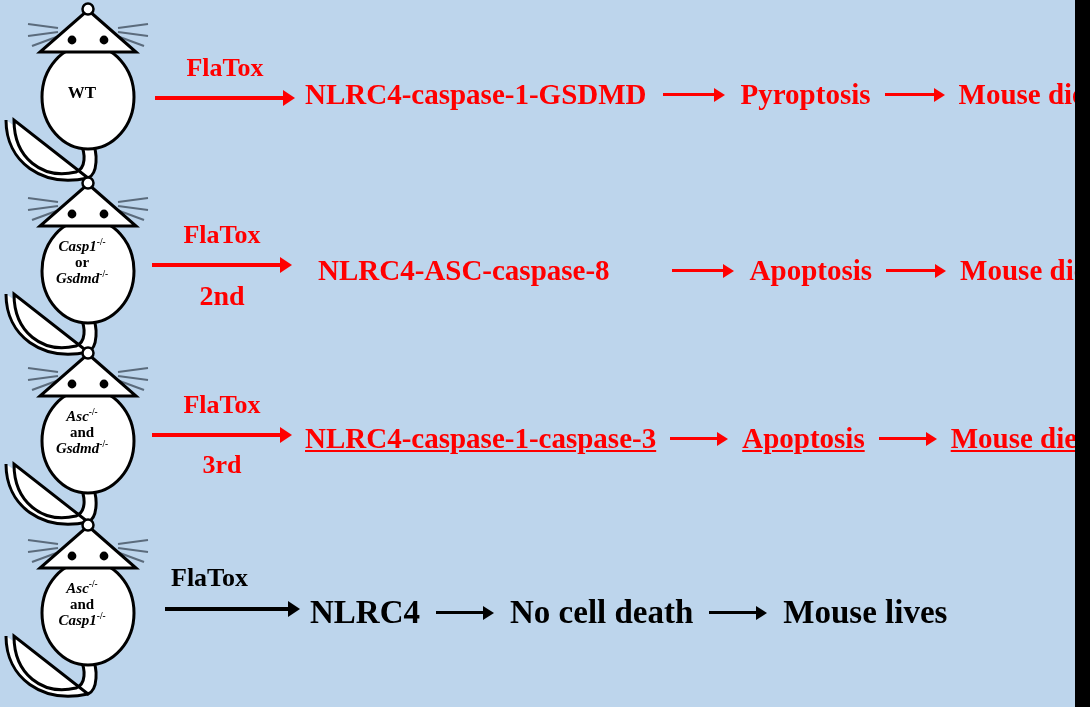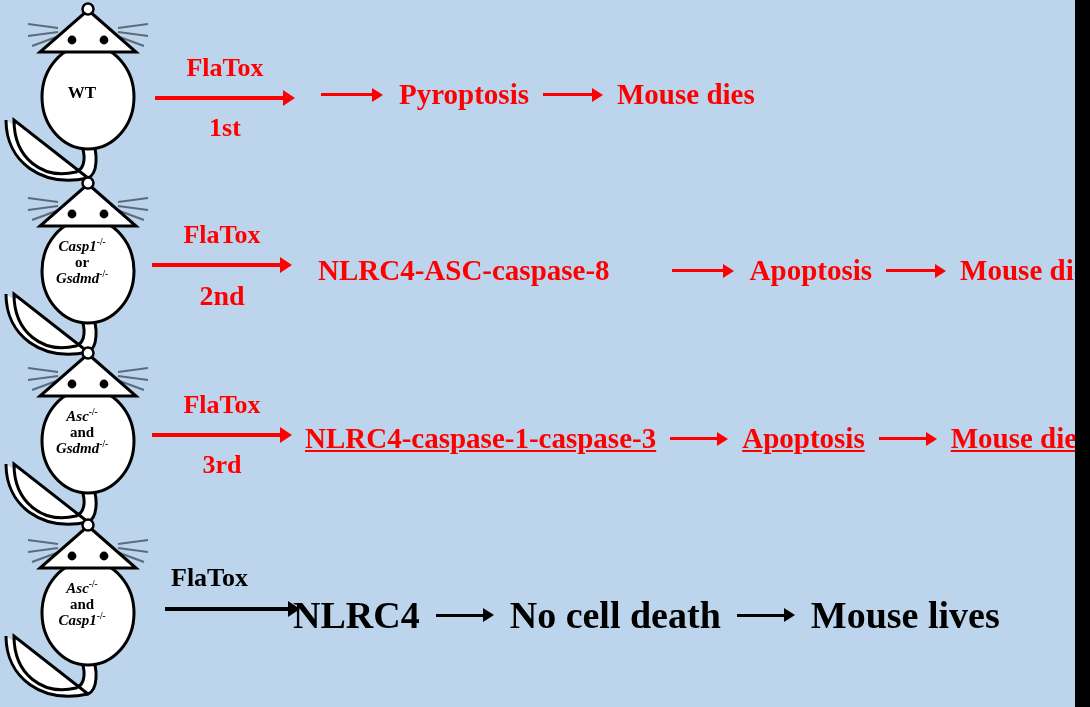--- a/index.html
+++ b/index.html
@@ -225,21 +225,20 @@
       <div><span class="gene">Casp1</span><sup>-/-</sup></div>
     </div>
   </div>
 
   <div class="tx-arrow red" style="left:155px; top:55px;">
     <div class="tx-top" style="font-size:26px;">FlaTox</div>
     <div class="tx-line">
       <span class="shaft"></span>
       <span class="head"></span>
     </div>
-    <div class="tx-bot" style="font-size:26px;">1st</div>
   </div>
 
   <div class="tx-arrow red" style="left:152px; top:222px;">
     <div class="tx-top" style="font-size:26px;">FlaTox</div>
     <div class="tx-line">
       <span class="shaft"></span>
       <span class="head"></span>
     </div>
     <div class="tx-bot" style="font-size:28px;">2nd</div>
   </div>
@@ -256,20 +255,21 @@
   <div class="tx-arrow black" style="left:165px; top:565px; width:135px;">
     <div class="tx-top" style="font-size:26px; text-align:left; padding-left:6px;">FlaTox</div>
     <div class="tx-line" style="margin:10px 0 0 0;">
       <span class="shaft"></span>
       <span class="head"></span>
     </div>
     <div class="tx-bot" style="font-size:26px;"></div>
   </div>
 
   <div class="row red" style="left:305px; top:80px; font-size:29px;">
+    <span class="stage">NLRC4-caspase-1-GSDMD</span>
     <span class="arrow" style="width:62px; margin:0 16px;">
       <span class="shaft"></span>
       <span class="head"></span>
     </span>
     <span class="stage">Pyroptosis</span>
     <span class="arrow" style="width:60px; margin:0 14px;">
       <span class="shaft"></span>
       <span class="head"></span>
     </span>
     <span class="stage">Mouse dies</span>
@@ -296,21 +296,21 @@
       <span class="head"></span>
     </span>
     <span class="stage">Apoptosis</span>
     <span class="arrow" style="width:58px; margin:0 14px;">
       <span class="shaft"></span>
       <span class="head"></span>
     </span>
     <span class="stage">Mouse dies</span>
   </div>
 
-  <div class="row black" style="left:293px; top:596px; font-size:38px;">
+  <div class="row black" style="left:310px; top:596px; font-size:33px;">
     <span class="stage">NLRC4</span>
     <span class="arrow" style="width:58px; margin:0 16px;">
       <span class="shaft"></span>
       <span class="head"></span>
     </span>
     <span class="stage">No cell death</span>
     <span class="arrow" style="width:58px; margin:0 16px;">
       <span class="shaft"></span>
       <span class="head"></span>
     </span>

